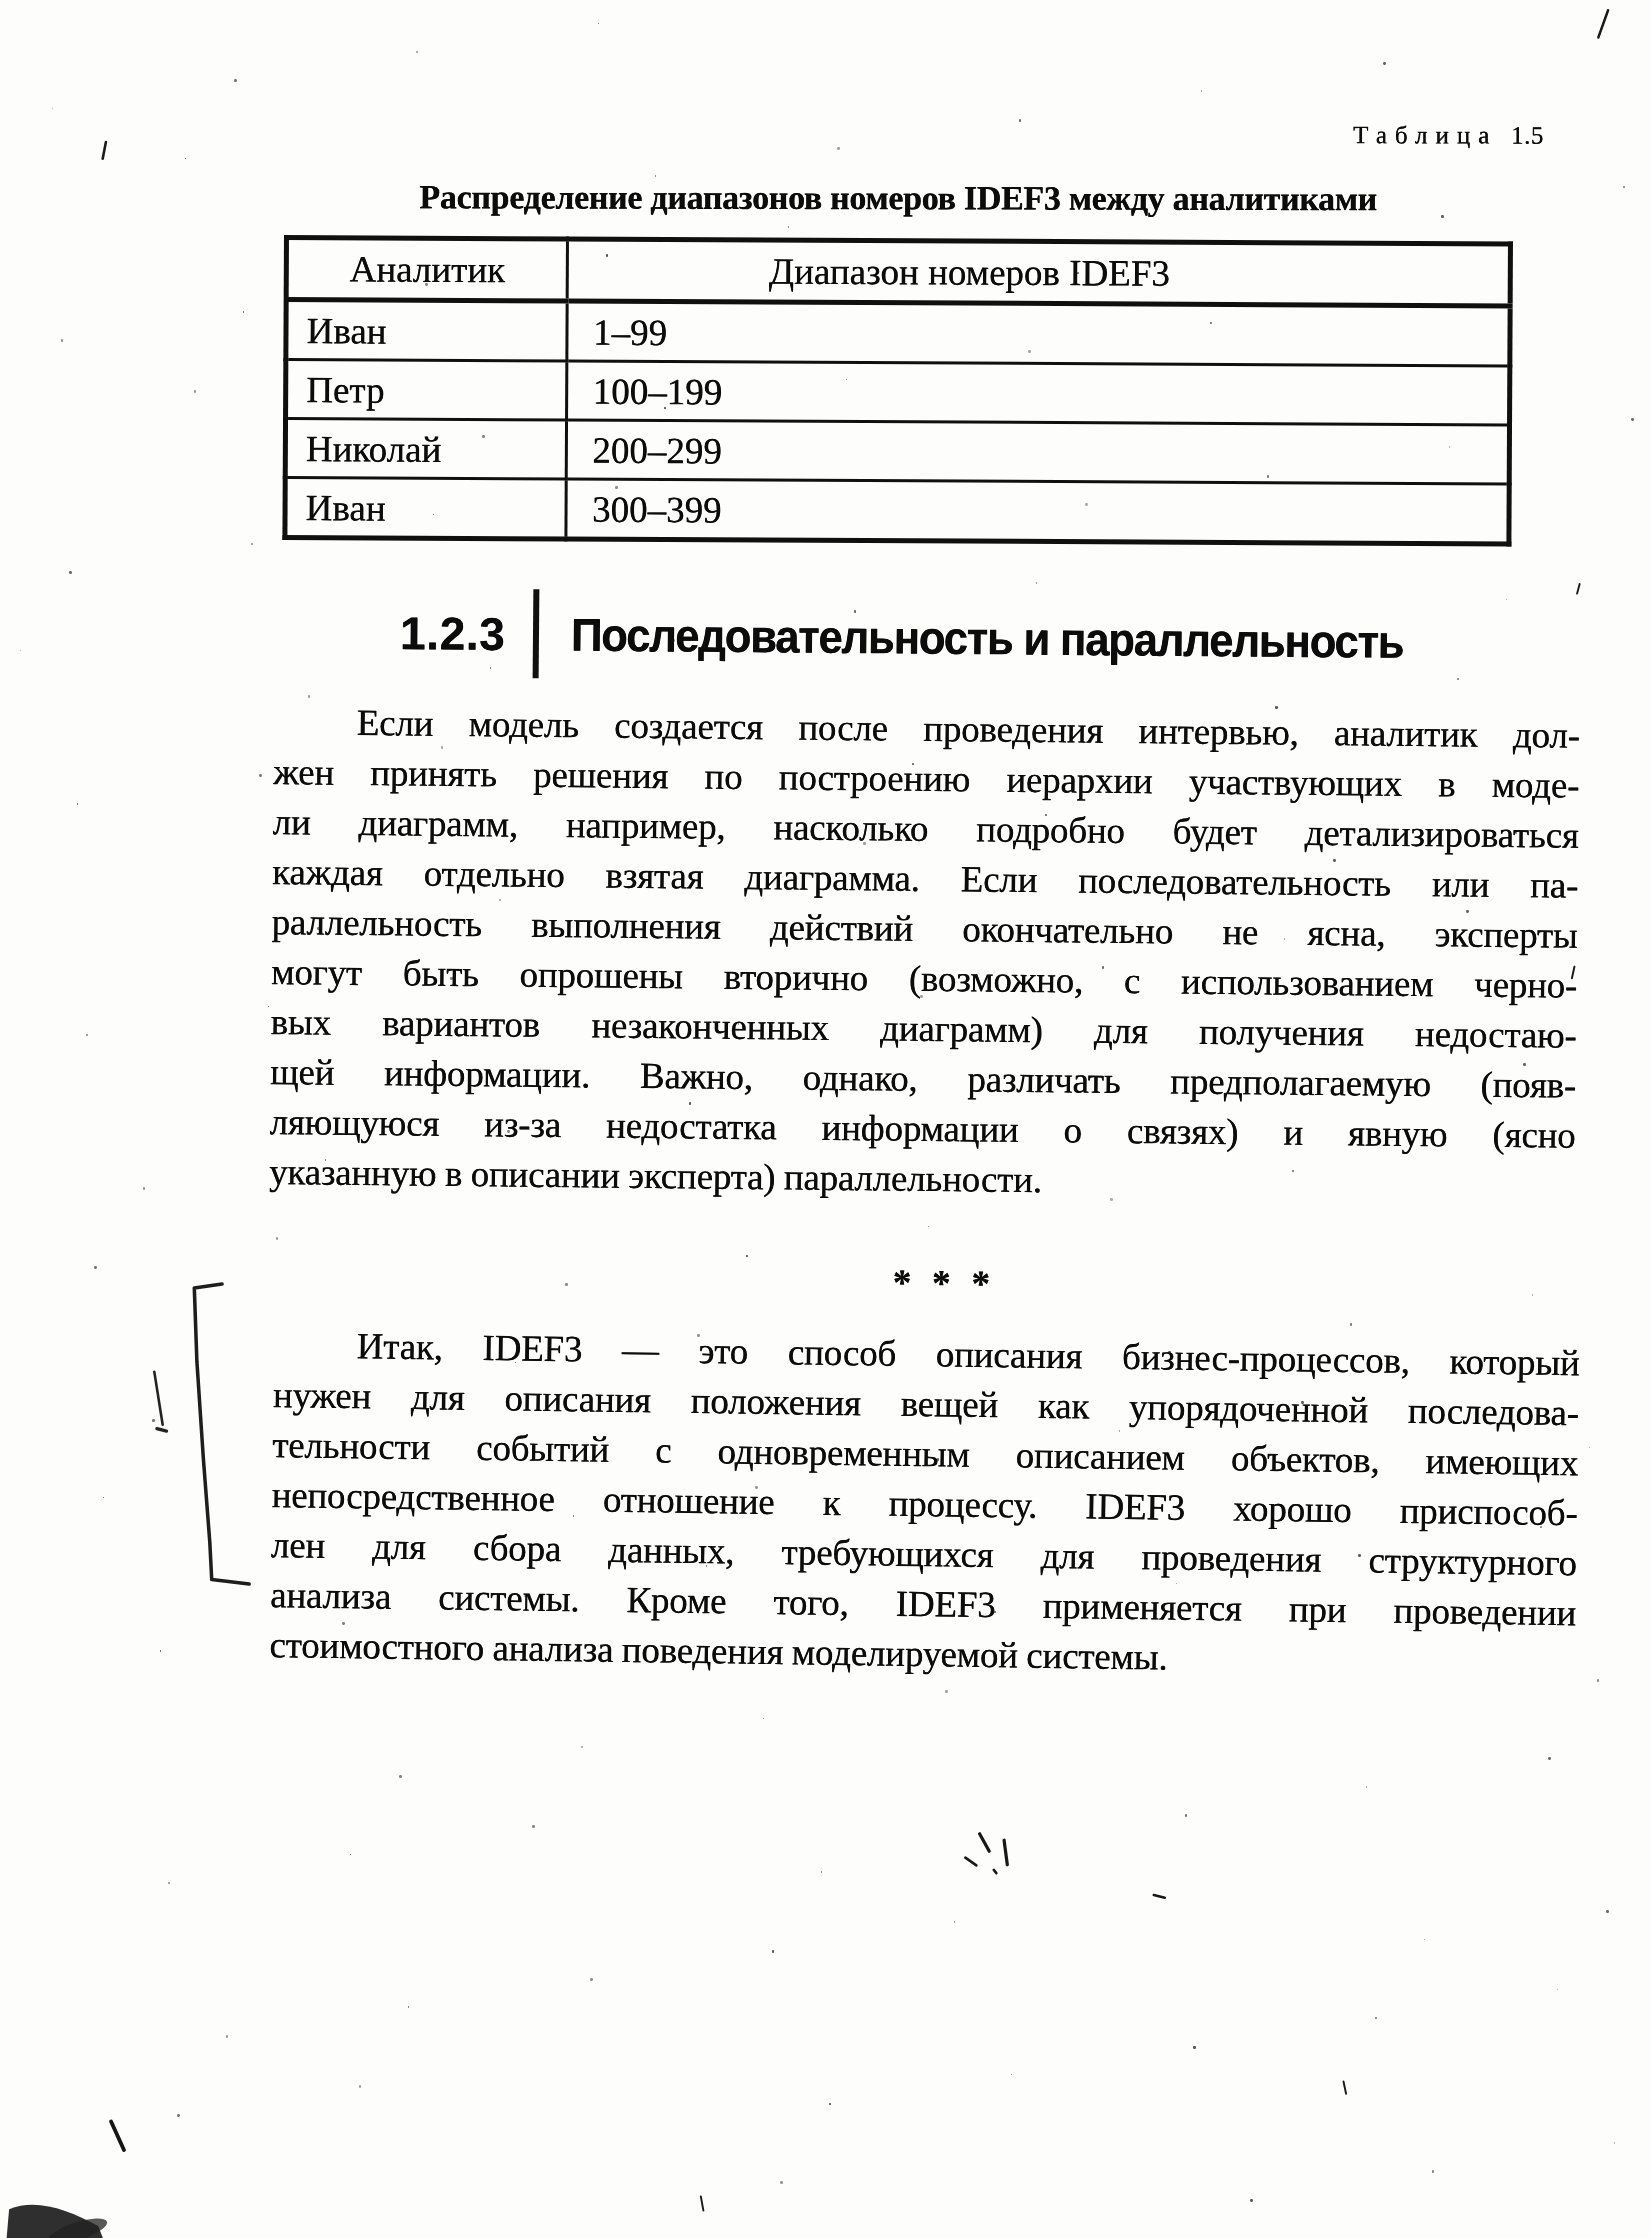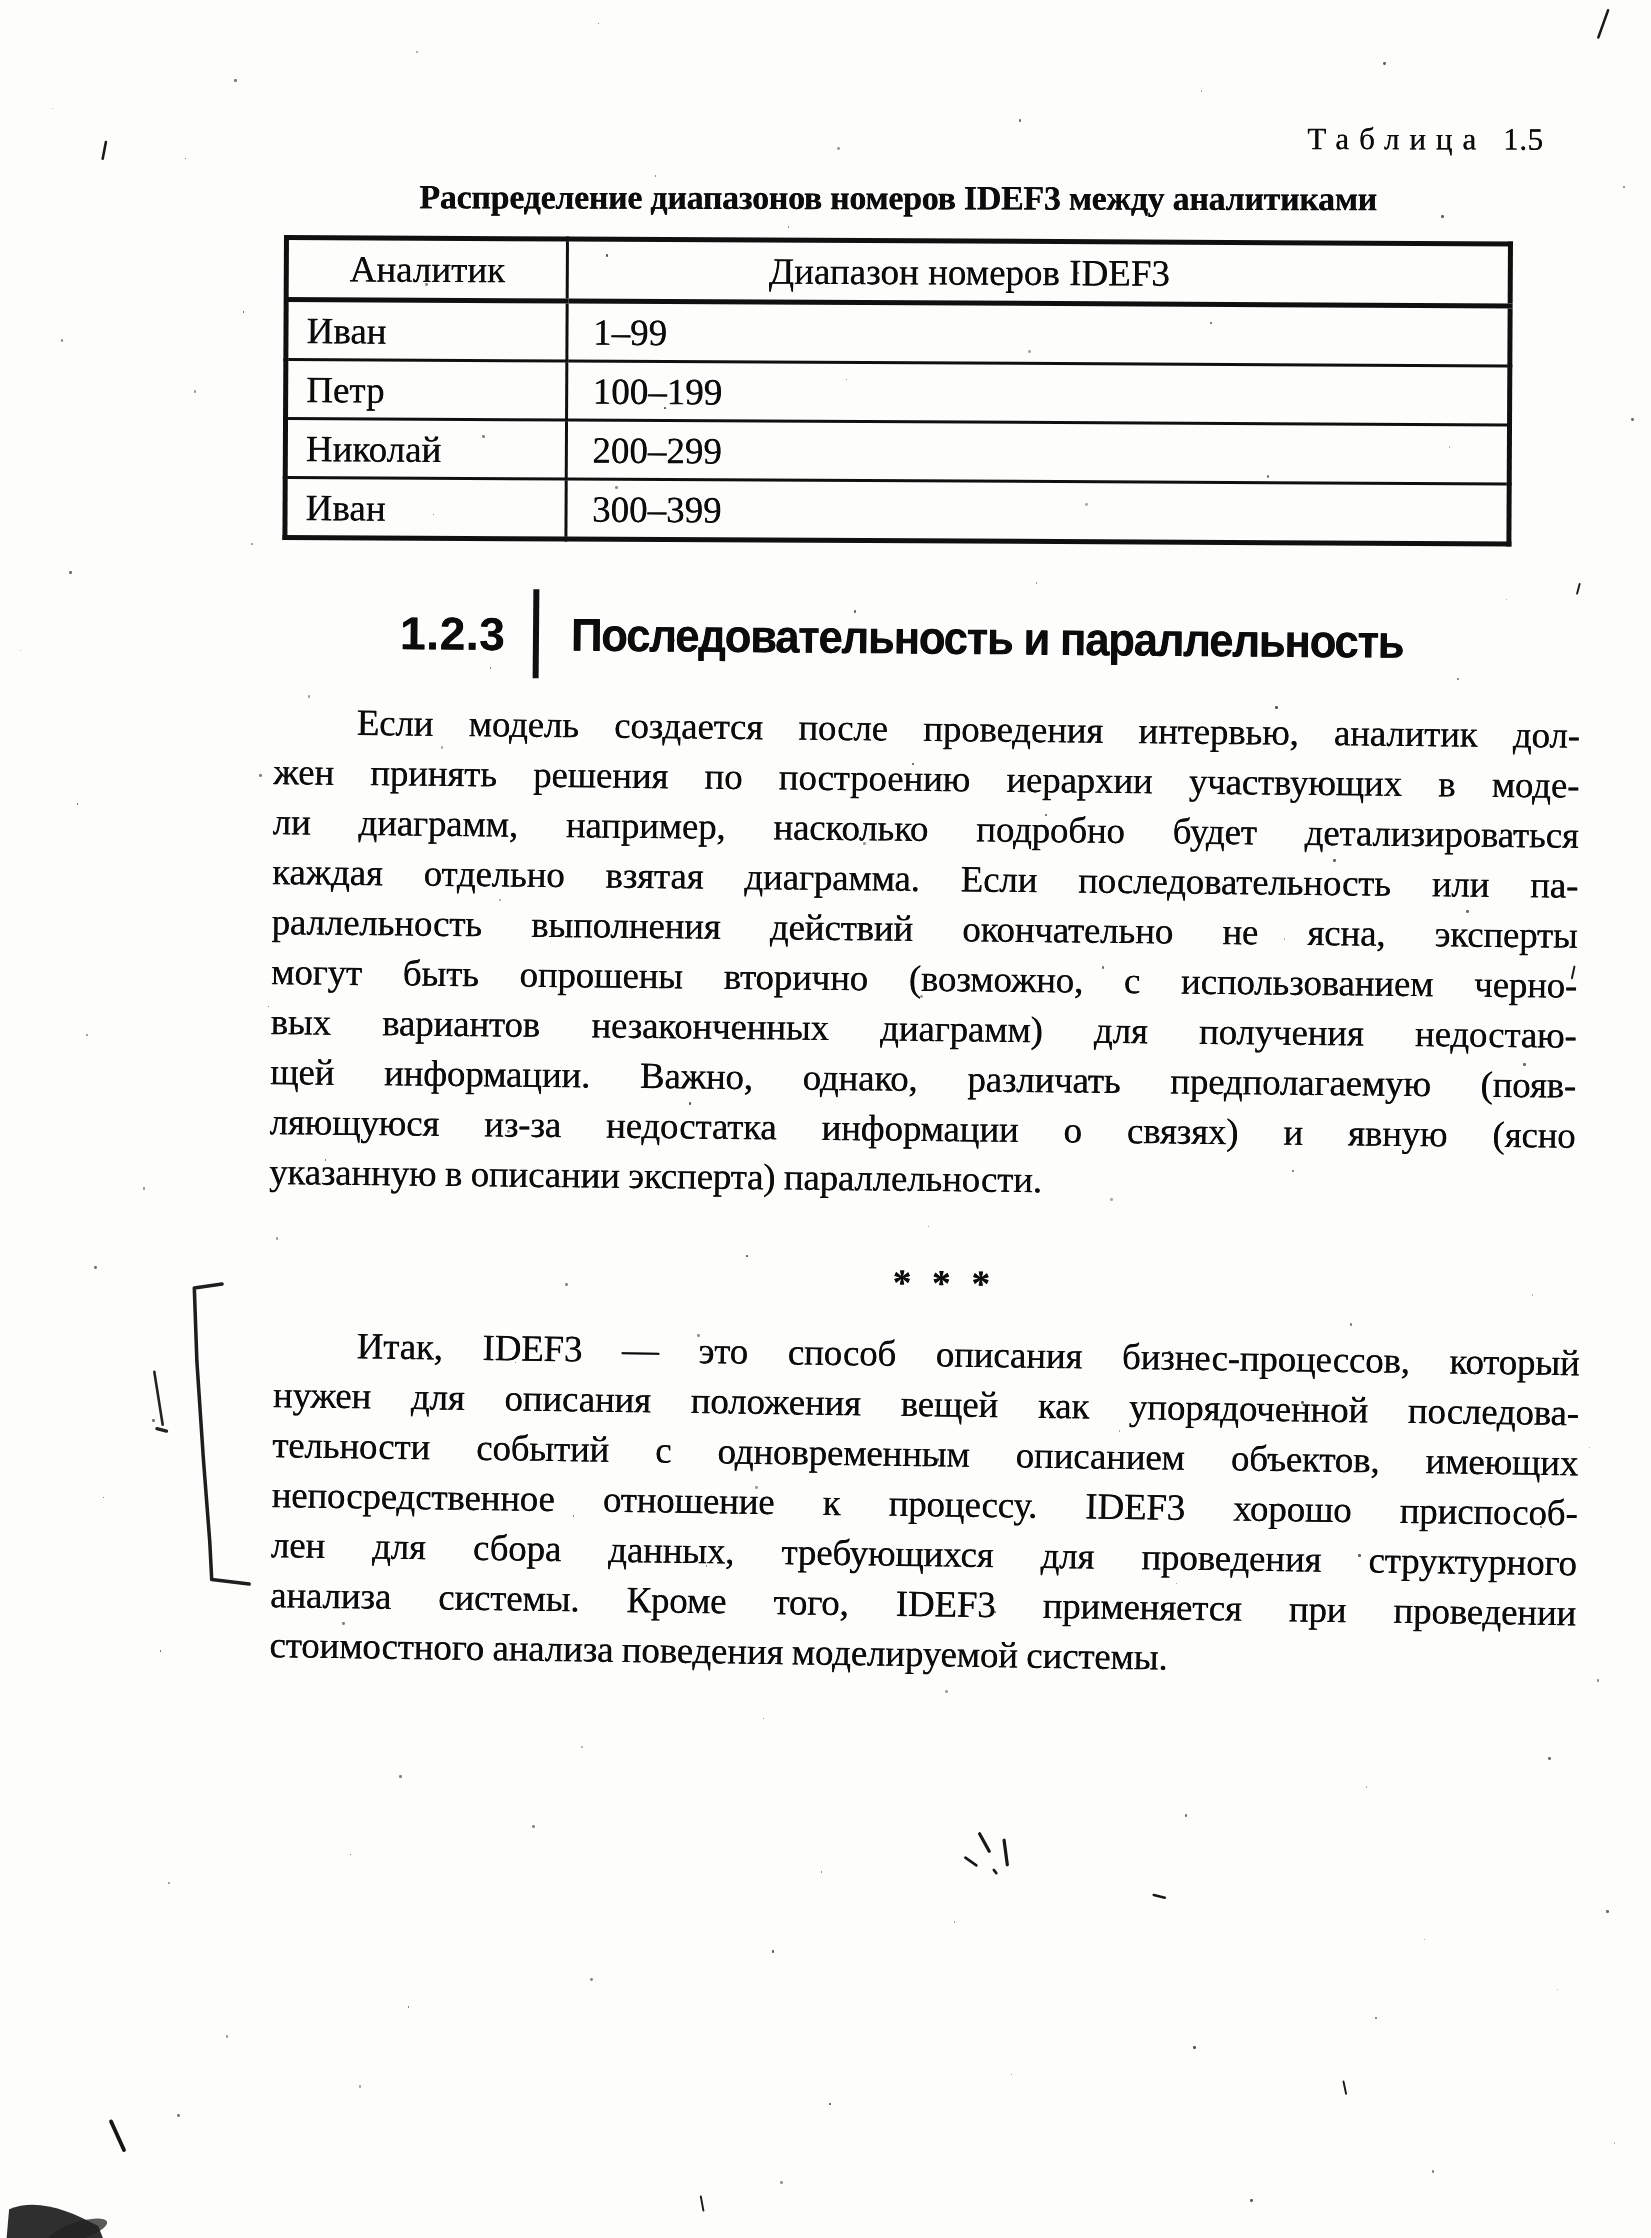--- a/index.html
+++ b/index.html
@@ -9,21 +9,21 @@
     font-family:"Liberation Serif", "DejaVu Serif", serif;
   }
   .ink{text-shadow:0.3px 0.2px 0 currentColor;}
   .tilt1{transform:rotate(.12deg);}
   .tilt2{transform:rotate(.3deg);transform-origin:0 0;}
   .tilt3{transform:rotate(.5deg);transform-origin:0 50%;}
   .tilt4{transform:rotate(.6deg);transform-origin:0 0;}
   .tilt5{transform:rotate(.8deg);transform-origin:0 0;}
 
   
-  .table-label{position:absolute;top:120px;right:108px;font-size:31px;text-align:center;}
+  .table-label{position:absolute;top:120px;right:108px;font-size:25px;text-align:center;}
   .table-label .word{letter-spacing:.32em;}
   .table-label .num{margin-left:.55em;letter-spacing:.02em;}
 
   
   .table-caption{
     position:absolute;left:284px;top:179px;width:1229px;text-align:center;
     font-size:34px;font-weight:bold;letter-spacing:-0.3px;
   }
 
   

